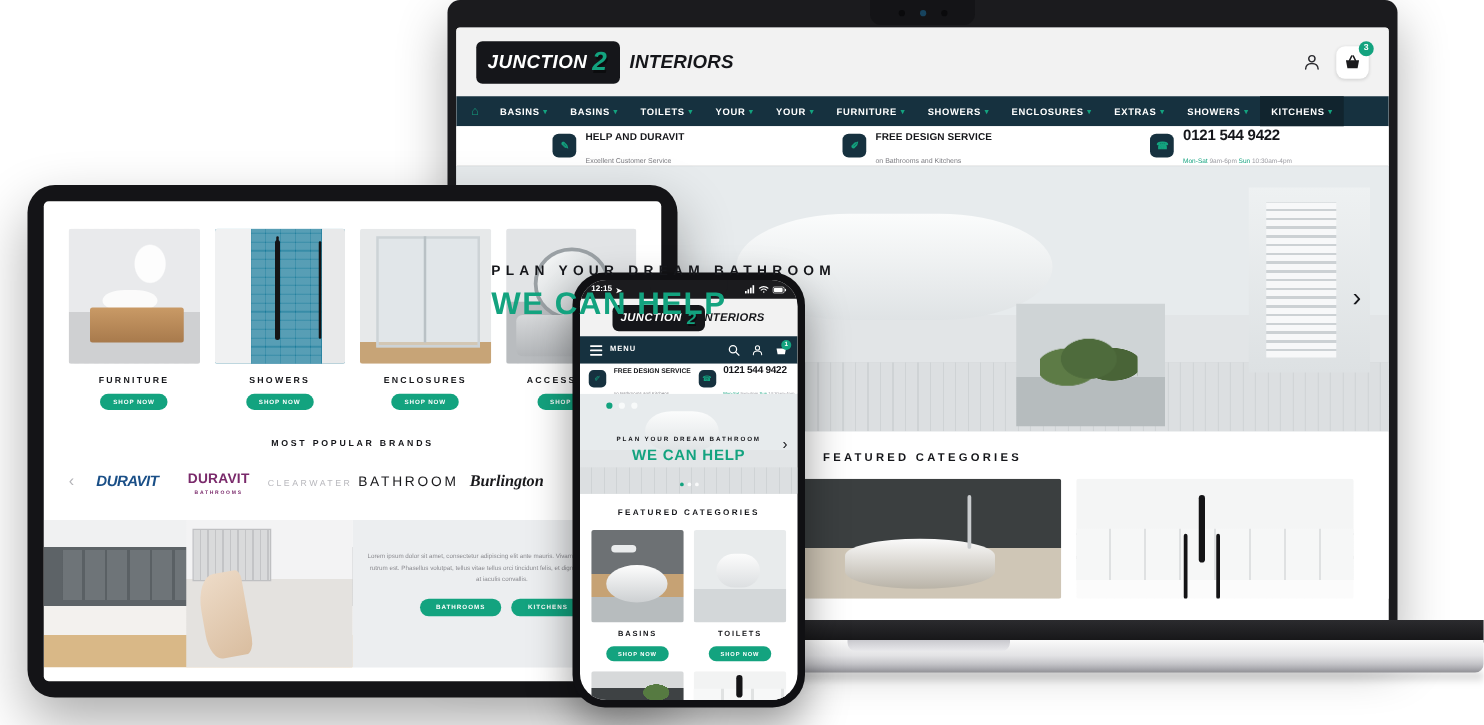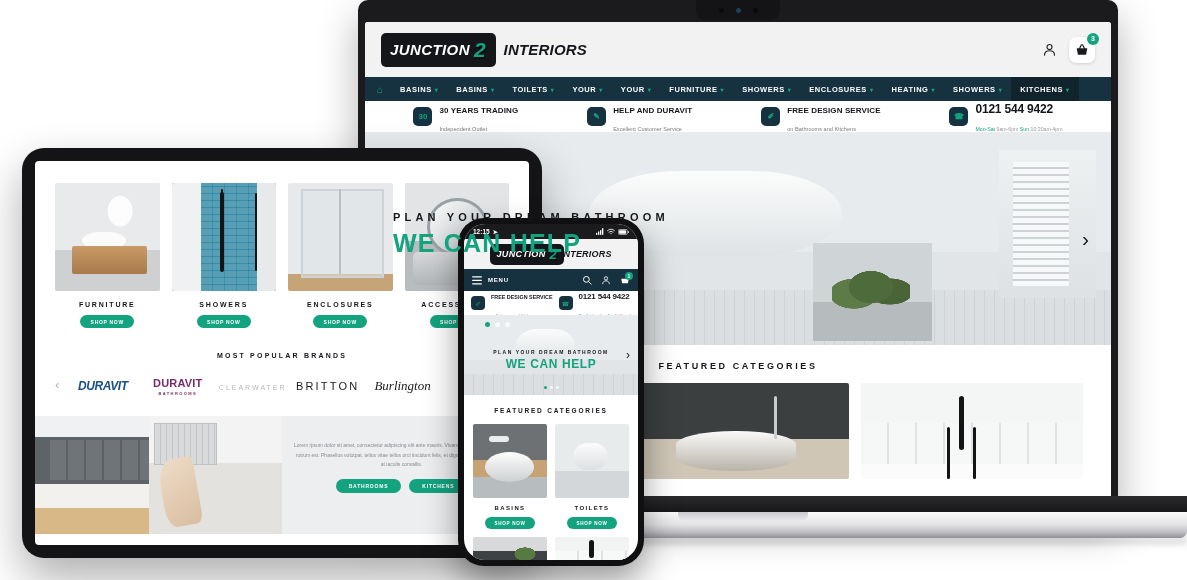--- a/index.html
+++ b/index.html
@@ -161,21 +161,21 @@
   }
   .t-brands {
     display: flex; align-items: center; gap: 4px; padding: 14px 16px 0 16px;
   }
   .t-arrow { font-size: 13px; color: #b4b4b8; font-weight: 300; padding: 0 4px; }
   .t-brand { flex: 1; text-align: center; white-space: nowrap; }
   .bn-duravit { font-size: 12px; font-weight: 800; color: #1a4f87; letter-spacing: -.4px; font-style: italic; }
   .bn-heritage { font-size: 11px; font-weight: 700; color: #7a2a6b; letter-spacing: .2px; }
   .bn-clearwater { font-size: 7px; font-weight: 400; color: #b8b8bd; letter-spacing: 2px; }
   .bn-britton { font-size: 11px; font-weight: 400; color: #1a1a1d; letter-spacing: 2.2px; }
-  .bn-burlington { font-size: 13px; font-weight: 400; color: #1a1a1d; font-family: "Liberation Serif", serif; font-style: italic; }
+  .bn-burlington { font-size: 13px; font-weight: 700; color: #1a1a1d; font-family: "Liberation Serif", serif; font-style: italic; }
   .bn-ha { font-size: 13px; font-weight: 800; color: #fff; background: #13a37f; padding: 0 3px; border-radius: 2px; }
 
   .t-design { position: relative; margin-top: 20px; height: 118px; display: flex; }
   .t-design-img { width: 50%; height: 100%; position: relative; overflow: hidden; }
   .t-design-body {
     width: 50%; background: #eceef0; padding: 18px 14px 0 6px; text-align: center;
   }
   .t-design-title { font-size: 17px; font-weight: 800; color: #15161a; letter-spacing: -.3px; }
   .t-design-copy { font-size: 5px; color: #8b8b90; line-height: 1.9; margin-top: 7px; padding: 0 6px; }
   .t-design-btns { display: flex; gap: 8px; justify-content: center; margin-top: 9px; }
@@ -523,41 +523,34 @@
         </div>
         <div class="nav-item">
           <span>SHOWERS</span>
           <span class="caret">▾</span>
         </div>
         <div class="nav-item">
           <span>ENCLOSURES</span>
           <span class="caret">▾</span>
         </div>
         <div class="nav-item">
-          <span>HEATING</span>
+          <span>EXTRAS</span>
           <span class="caret">▾</span>
         </div>
         <div class="nav-item">
           <span>SHOWERS</span>
           <span class="caret">▾</span>
         </div>
         <div class="nav-item active">
           <span>KITCHENS</span>
           <span class="caret">▾</span>
         </div>
       </div>
 
       <div class="d-trust">
-        <div class="trust">
-          <span class="trust-ico">30</span>
-          <span>
-            <span class="trust-t1">30 YEARS TRADING</span><br>
-            <span class="trust-t2">Independent Outlet</span>
-          </span>
-        </div>
         <div class="trust">
           <span class="trust-ico">✎</span>
           <span>
             <span class="trust-t1">HELP AND DURAVIT</span><br>
             <span class="trust-t2">Excellent Customer Service</span>
           </span>
         </div>
         <div class="trust">
           <span class="trust-ico">✐</span>
           <span>
@@ -652,21 +645,21 @@
           <span class="bn-duravit">DURAVIT</span>
         </div>
         <div class="t-brand">
           <span class="bn-heritage">DURAVIT</span>
           <small style="display:block;font-size:4px;letter-spacing:1.4px;color:#7a2a6b;font-weight:700;">BATHROOMS</small>
         </div>
         <div class="t-brand">
           <span class="bn-clearwater">CLEARWATER</span>
         </div>
         <div class="t-brand">
-          <span class="bn-britton">BRITTON</span>
+          <span class="bn-britton">BATHROOM</span>
         </div>
         <div class="t-brand">
           <span class="bn-burlington">Burlington</span>
         </div>
         <div class="t-brand">
           <span class="bn-ha">ha</span>
         </div>
       </div>
 
       <div class="t-design">

